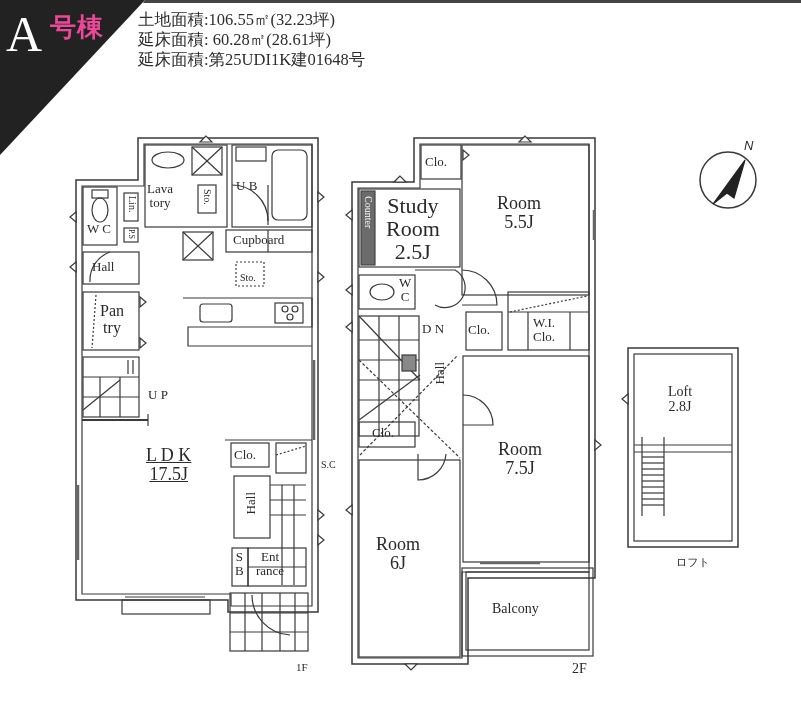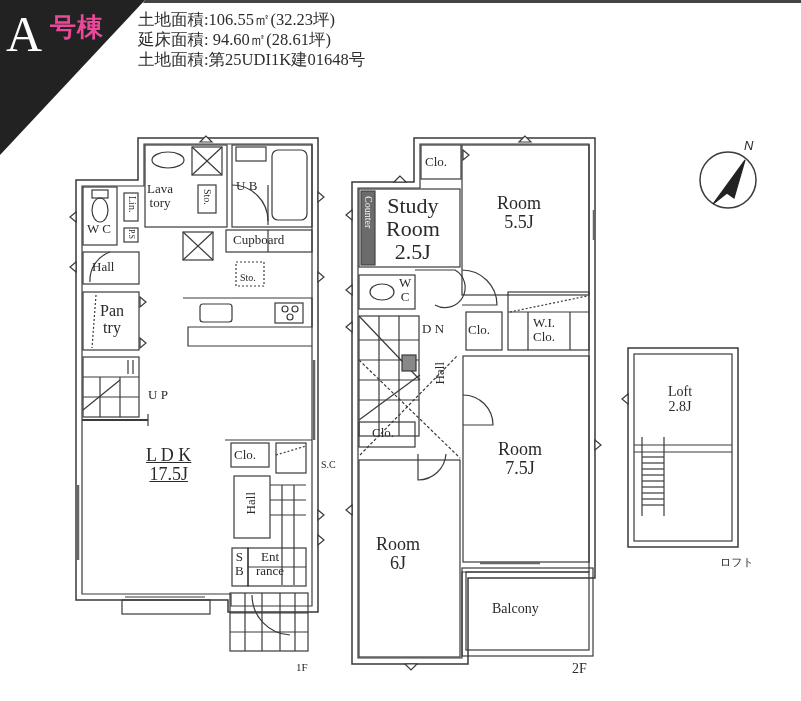--- a/index.html
+++ b/index.html
@@ -24,22 +24,22 @@
 
 <div class="banner">
   <svg class="badge-bg" width="801" height="160">
     <polygon points="0,0 145,0 0,155" fill="#222222"></polygon>
     <polygon points="145,0 801,0 801,3 143,3" fill="#444"></polygon>
   </svg>
   <div class="badge-letter">A</div>
   <div class="badge-kanji">号棟</div>
   <div class="info">
     <div>土地面積:106.55㎡(32.23坪)</div>
-    <div>延床面積:  94.60㎡(28.61坪)</div>
-    <div>土地面積:第25UDI1K建01648号</div>
+    <div>延床面積:  60.28㎡(28.61坪)</div>
+    <div>延床面積:第25UDI1K建01648号</div>
   </div>
 </div>
 
 <svg class="plan" width="801" height="701" fill="none" stroke="#3a3a3a" stroke-width="1.2">
 
   <g>
 
     <path d="M138,138 L318,138 L318,612 L228,612 L228,600 L76,600 L76,180 L138,180 Z" stroke-width="1.5"></path>
     <path d="M144,144 L312,144 L312,606 L231,606 L231,594 L82,594 L82,186 L144,186 Z"></path>
     <rect x="76" y="138" width="242" height="474" fill="none" stroke="none"></rect>
@@ -283,15 +283,15 @@
   <div>Room</div>
   <div>6J</div>
 </div>
 <div class="lbl sm" style="left:492px;top:602px;font-size:14px;">Balcony</div>
 <div class="lbl xs" style="left:572px;top:662px;font-size:14px;">2F</div>
 
 <div class="lbl sm" style="left:668px;top:385px;font-size:14px;">
   <div>Loft</div>
   <div>2.8J</div>
 </div>
-<div class="lbl xs" style="left:720px;top:557px;font-size:11px;font-family:'DejaVu Sans',sans-serif;">ロフト</div>
+<div class="lbl xs" style="left:676px;top:557px;font-size:11px;font-family:'DejaVu Sans',sans-serif;">ロフト</div>
 
 <div class="lbl sm" style="left:744px;top:139px;font-style:italic;font-family:'Liberation Sans',sans-serif;">N</div>
 
 </body></html>

